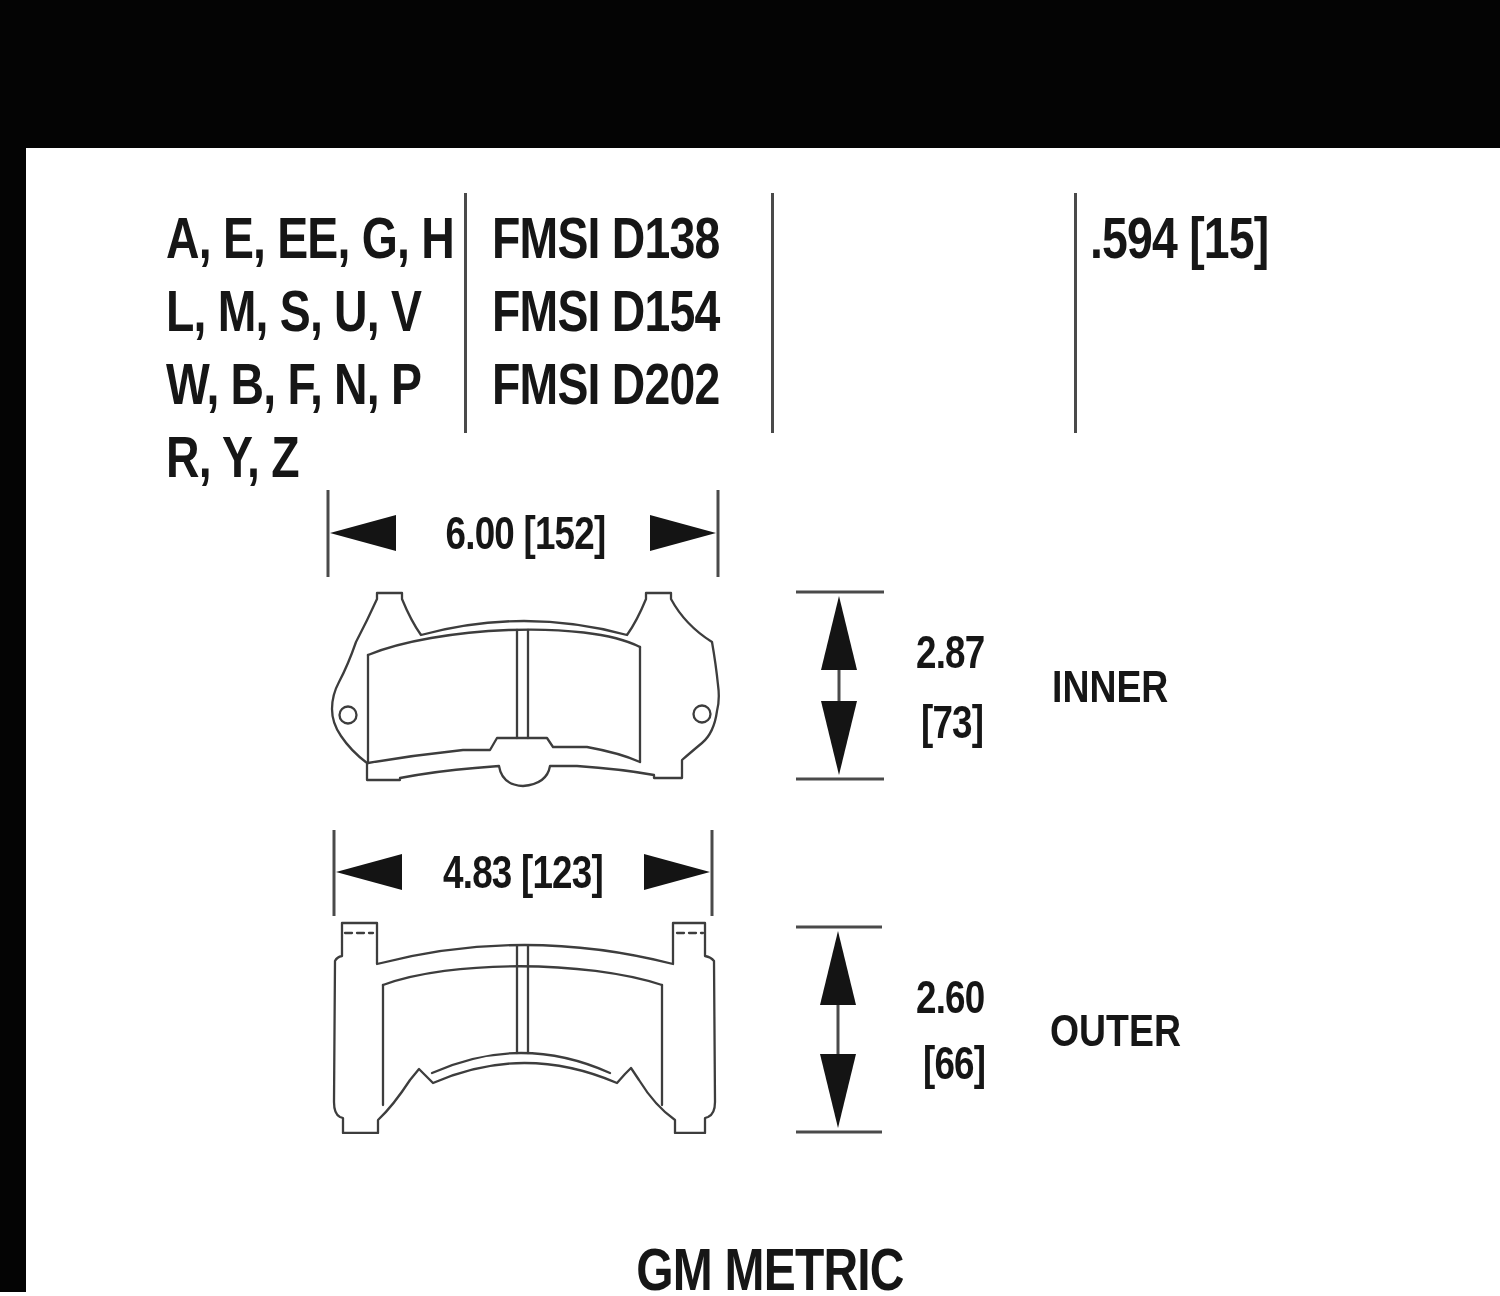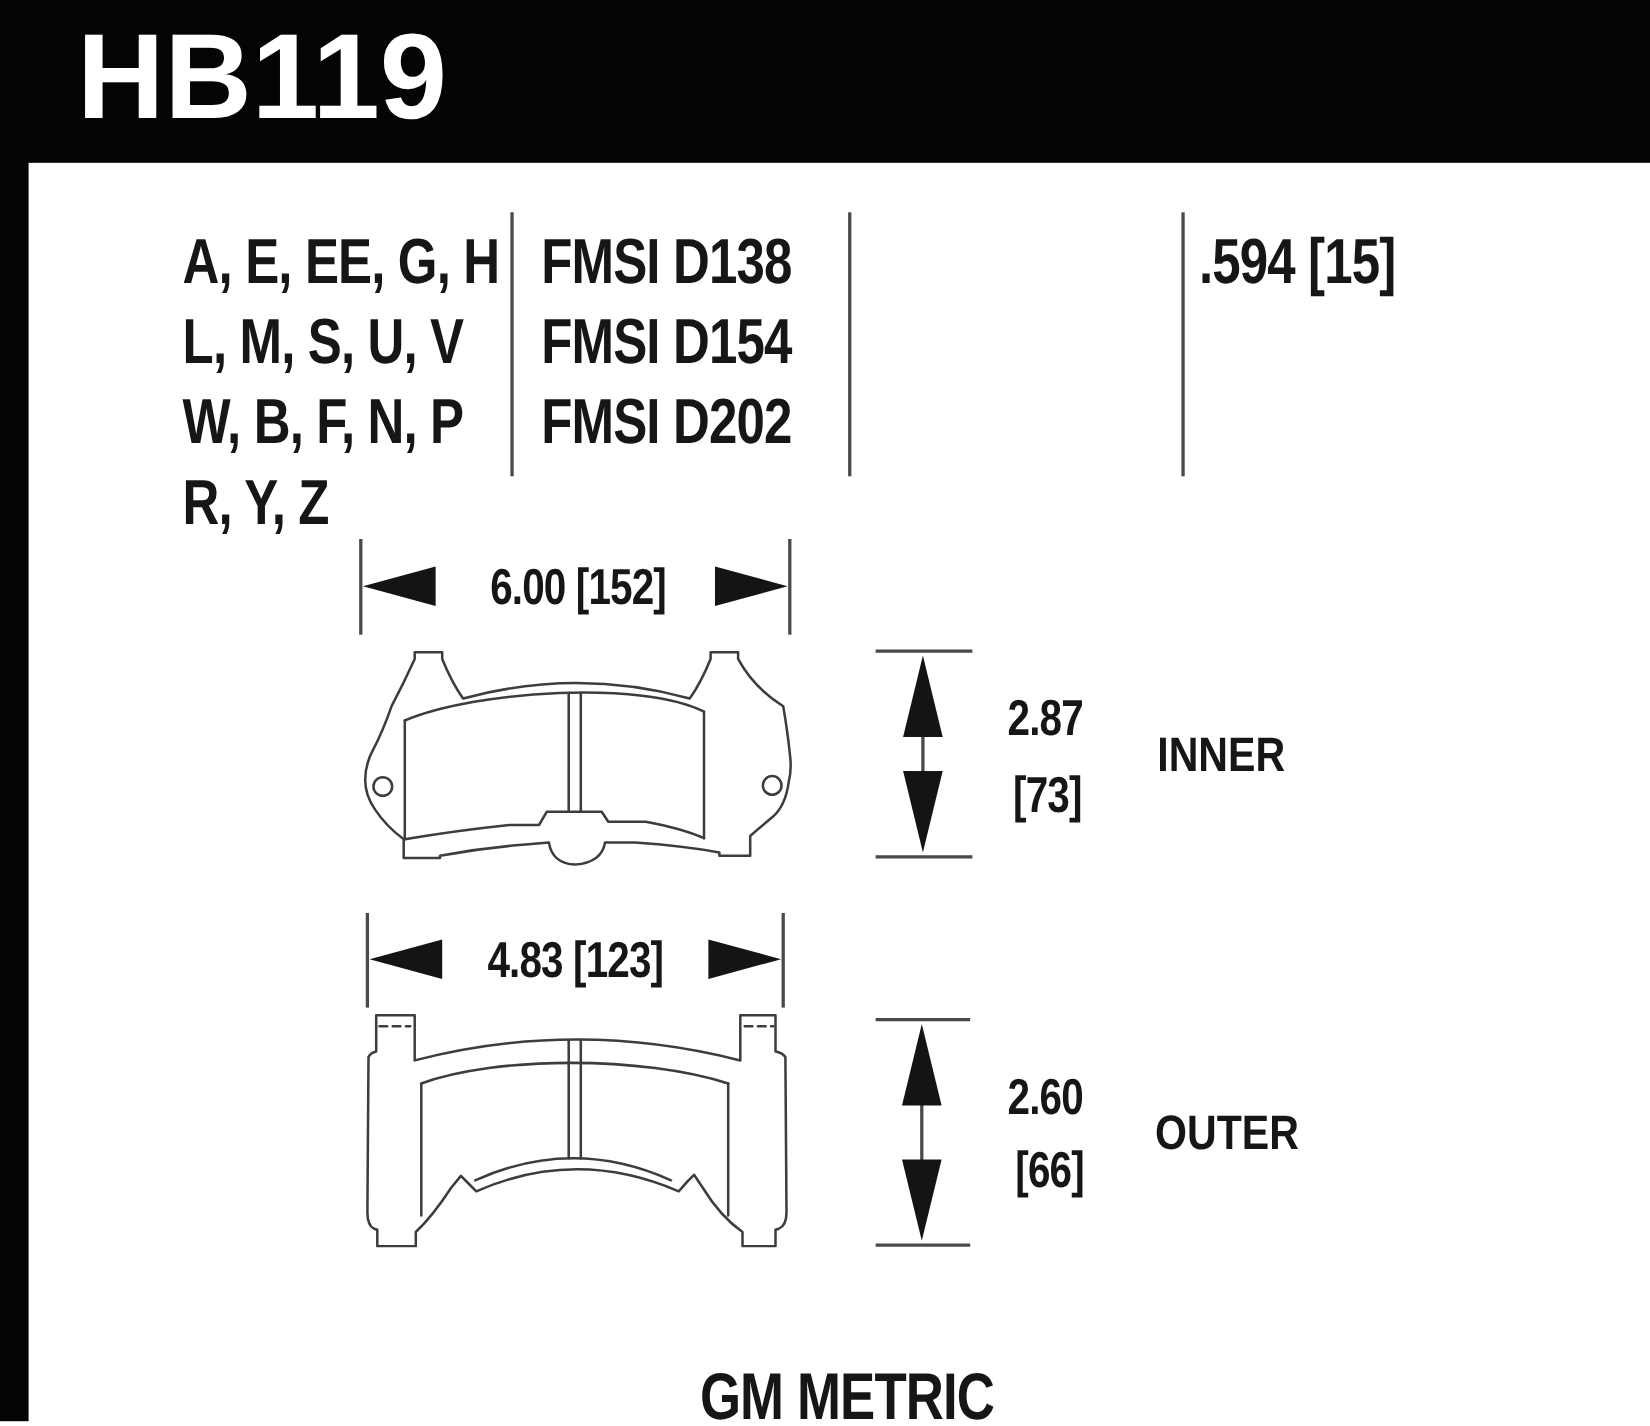--- a/index.html
+++ b/index.html
@@ -30,21 +30,20 @@
   .overlay polygon{fill:#141414;stroke:none;}
 </style>
 </head>
 <body>
 
 <div class="page">
 
   <div class="header-band"></div>
   <div class="left-strip"></div>
 
-  <div class="part-number">HB119</div>
 
   <div class="tbl letters-col">
     <div>A, E, EE, G, H</div>
     <div>L, M, S, U, V</div>
     <div>W, B, F, N, P</div>
     <div>R, Y, Z</div>
   </div>
 
   <div class="tbl fmsi-col">
     <div>FMSI D138</div>

